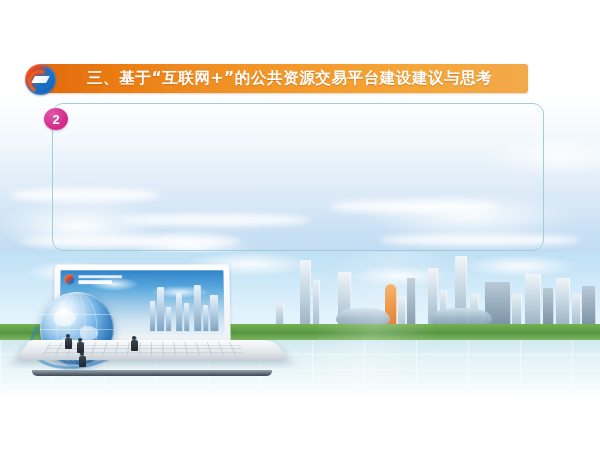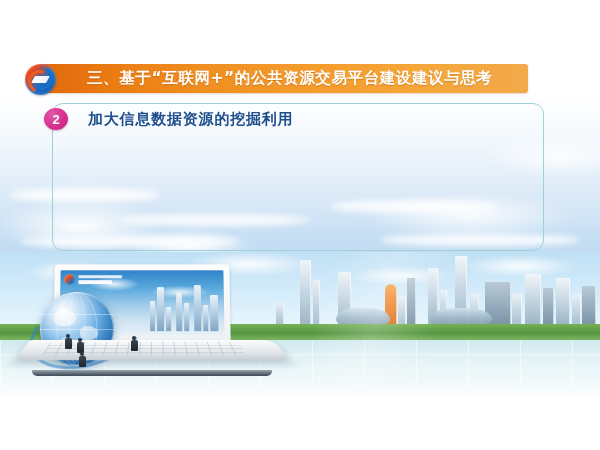--- a/index.html
+++ b/index.html
@@ -414,21 +414,20 @@
   <div class="brand-logo">
     <span class="ring-l"></span>
     <span class="ring-r"></span>
     <span class="zag"></span>
   </div>
 
   <div class="content-panel"></div>
 
   <div class="num-badge">2</div>
 
-  <div class="sub-heading">加大信息数据资源的挖掘利用</div>
 
 
   <div class="photo-band">
     <div class="sky-clouds"></div>
 
     <div>
       <div class="bldg tall" style="left:300px; width:11px; height:64px;"></div>
       <div class="bldg" style="left:313px; width:7px; height:44px;"></div>
       <div class="bldg tall" style="left:338px; width:13px; height:52px;"></div>
       <div class="bldg orange" style="left:385px; width:12px; height:40px;"></div>

